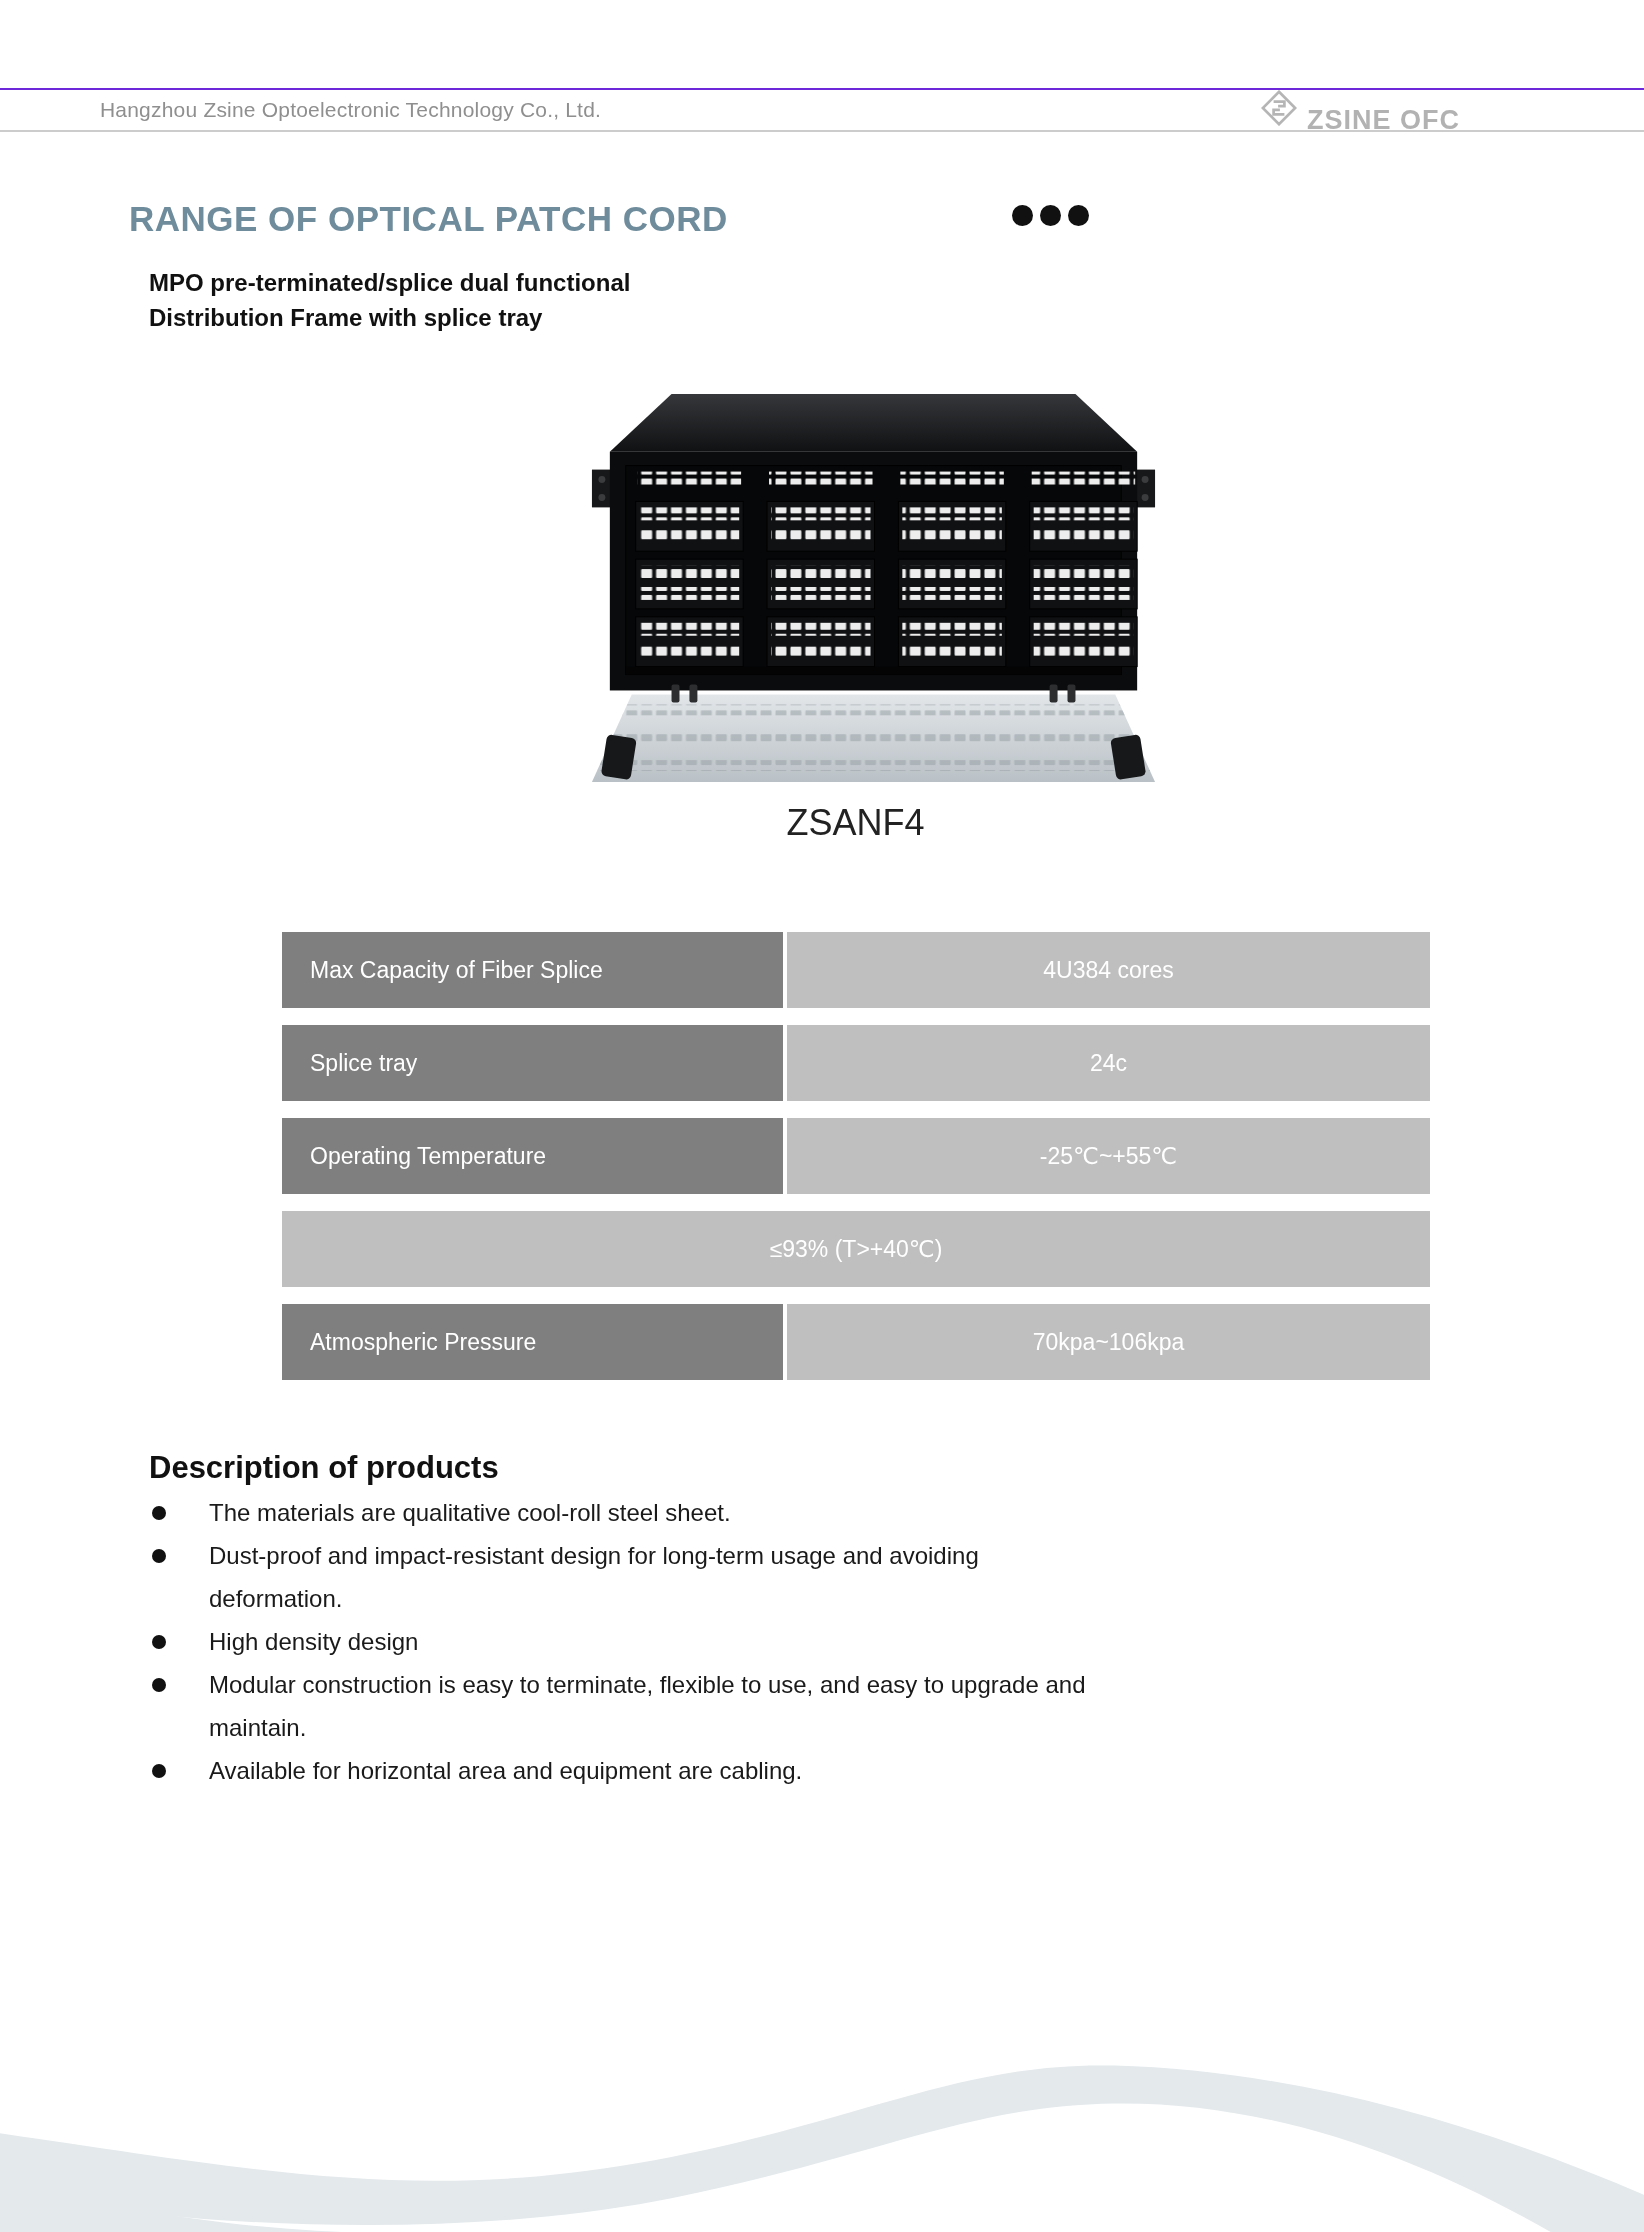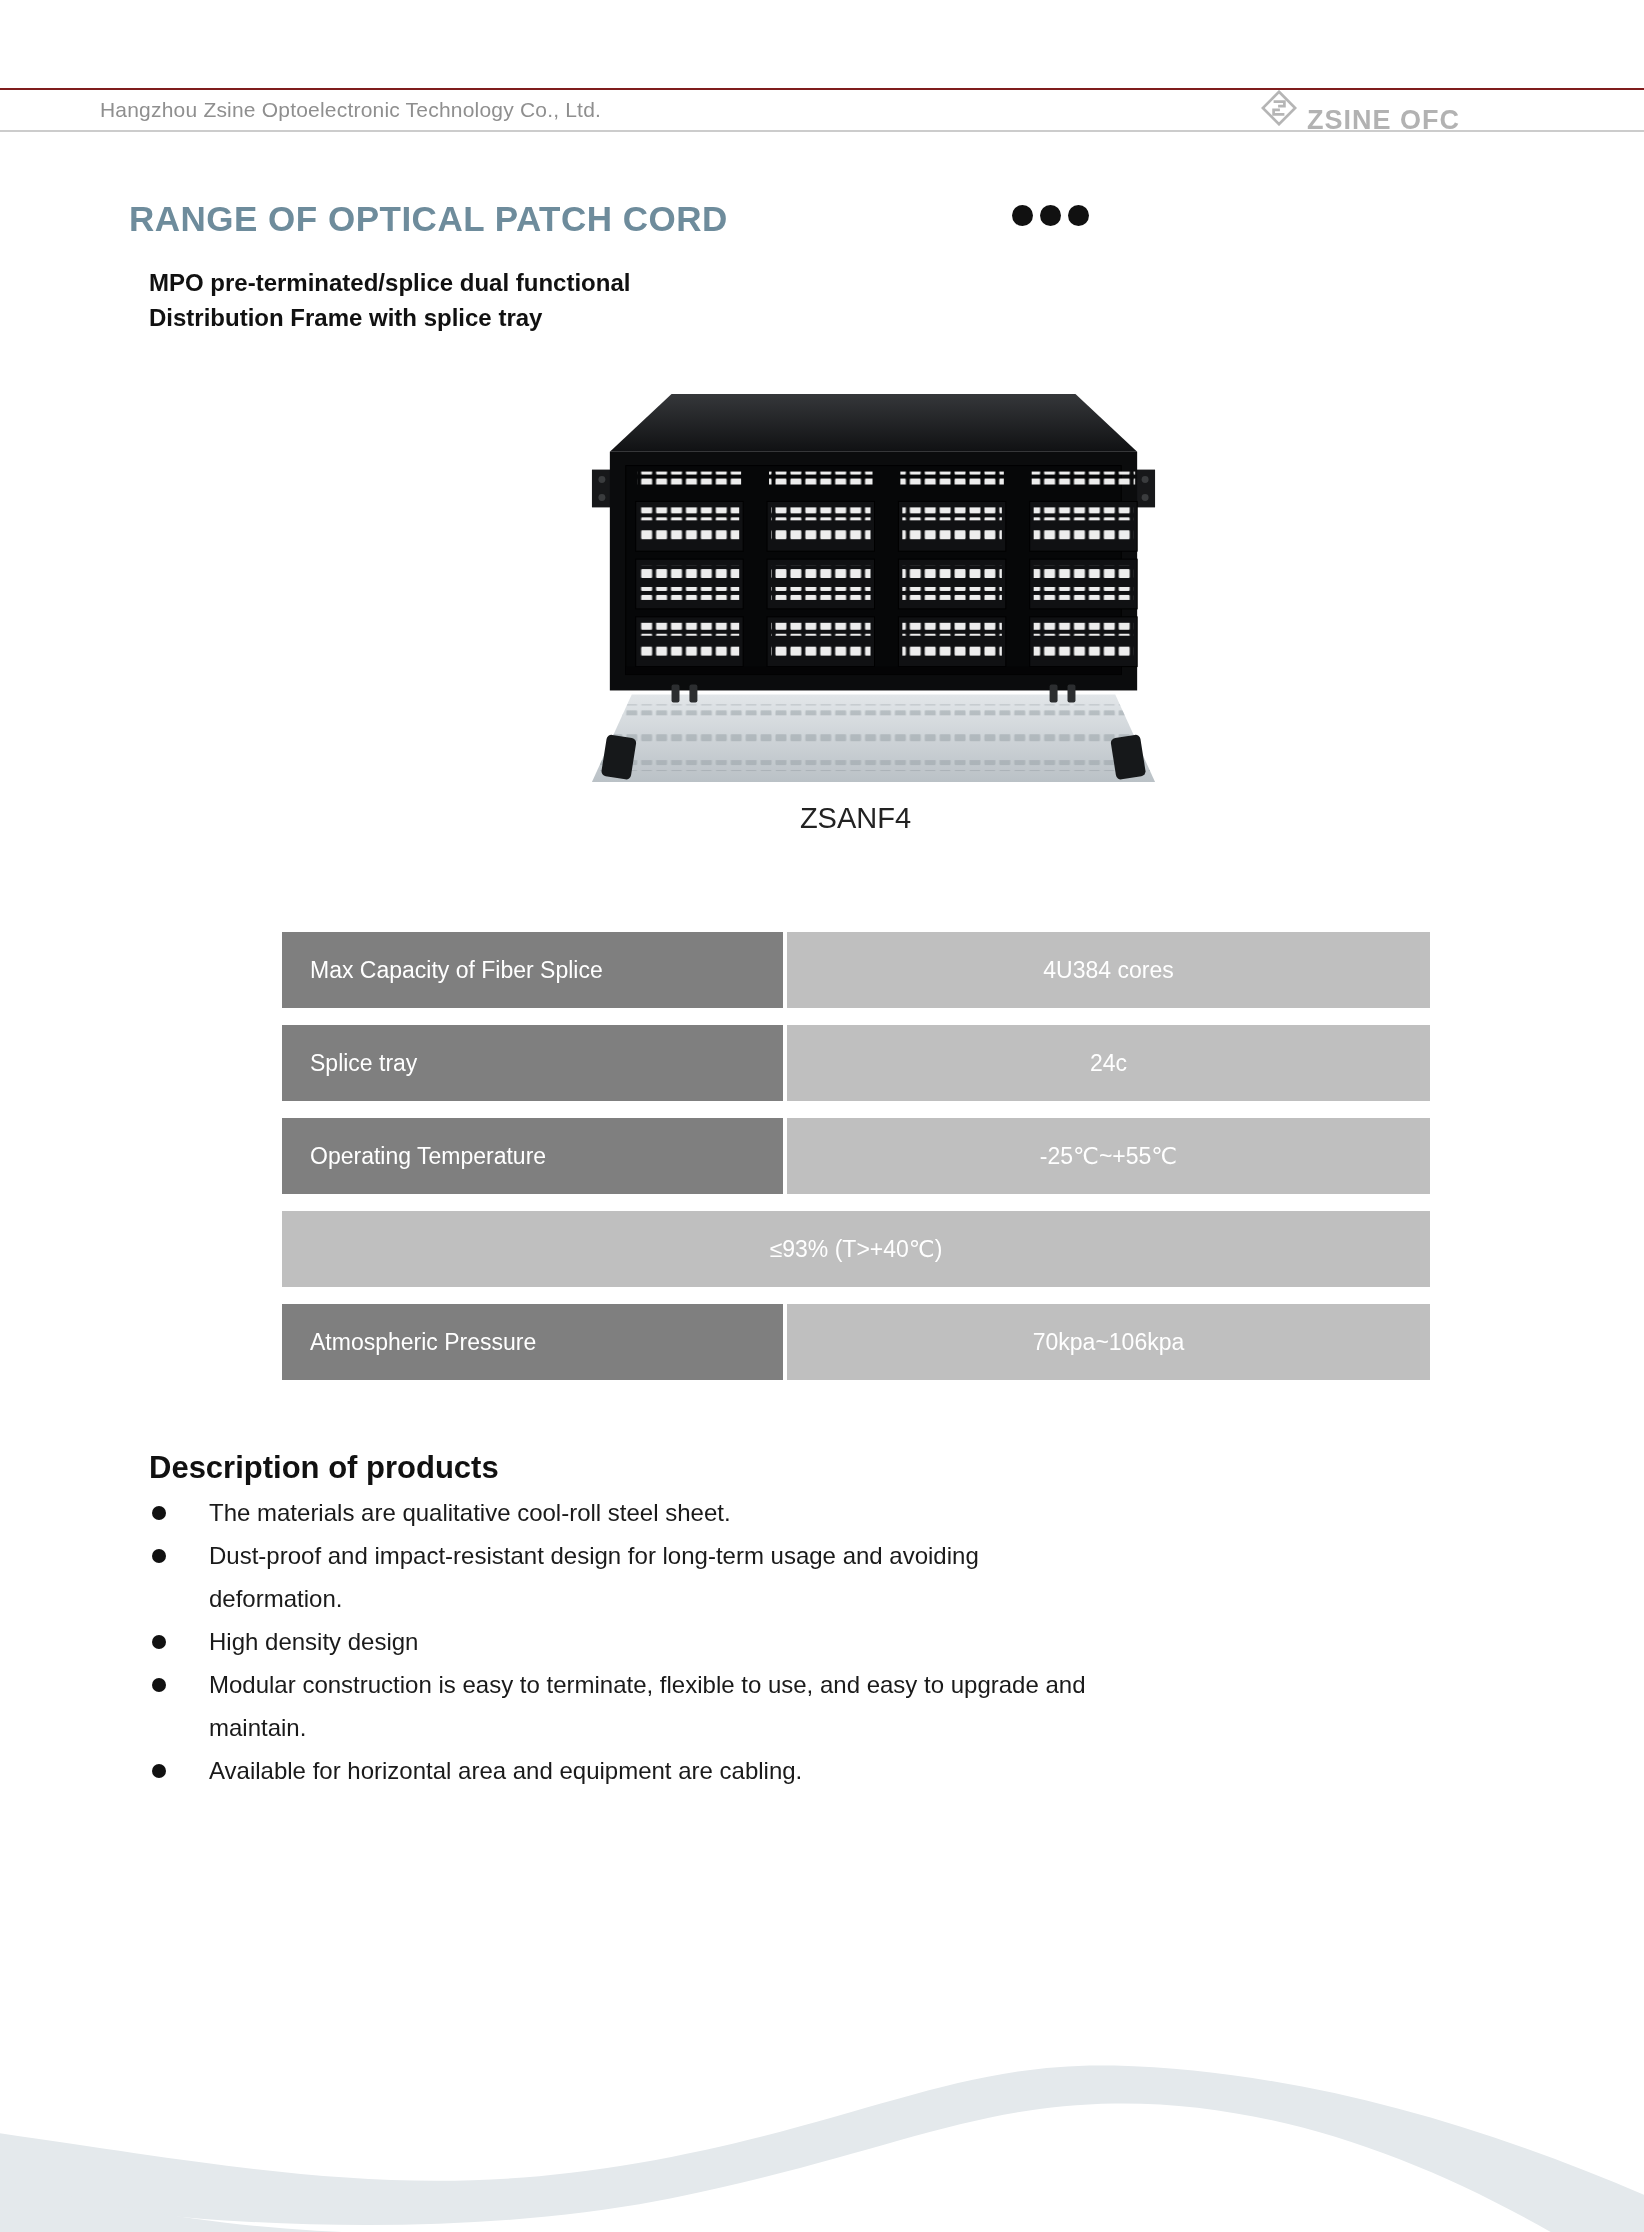--- a/index.html
+++ b/index.html
@@ -7,21 +7,21 @@
   body {
     width:1645px; height:2233px;
     font-family:"Liberation Sans", "DejaVu Sans", sans-serif;
     position:relative; overflow:hidden; color:#1a1a1a;
   }
   .page { position:absolute; inset:0; }
 
   
   .header-band {
     position:absolute; top:88px; left:0; right:0; height:44px;
-    border-top:2px solid #7f1d1d; border-bottom:2px solid #cccccc;
+    border-top:2px solid #6d28d9; border-bottom:2px solid #cccccc;
     display:flex; align-items:center; justify-content:space-between;
     padding:0 185px 0 100px; background:#fff;
   }
   .company-name { font-size:21px; color:#8f8f8f; letter-spacing:0.2px; }
   .logo-wrap { display:flex; align-items:center; gap:10px; }
   .logo-text { font-size:27px; font-weight:bold; color:#b2b2b2; letter-spacing:1px;margin-top:21px; }
 
   
   .doc-title {
     position:absolute; left:129px; top:199px;
@@ -31,21 +31,21 @@
   .dots span { width:21px; height:21px; border-radius:50%; background:#111; }
   .doc-subtitle {
     position:absolute; left:149px; top:265px;
     font-size:24px; font-weight:bold; color:#111; line-height:35px;
   }
 
   
   .product-svg { position:absolute; left:580px; top:386px; }
   .product-caption {
     position:absolute; left:567px; top:802px; width:577px;
-    text-align:center; font-size:29px; color:#222;
+    text-align:center; font-size:36px; color:#222;
   }
 
   
   .spec-table {
     position:absolute; left:282px; top:932px; width:1148px;
     display:flex; flex-direction:column; gap:17px;
   }
   .spec-row { display:flex; height:76px; }
   .spec-label {
     width:501px; background:var(--label-bg,#7f7f7f); color:#fff;

